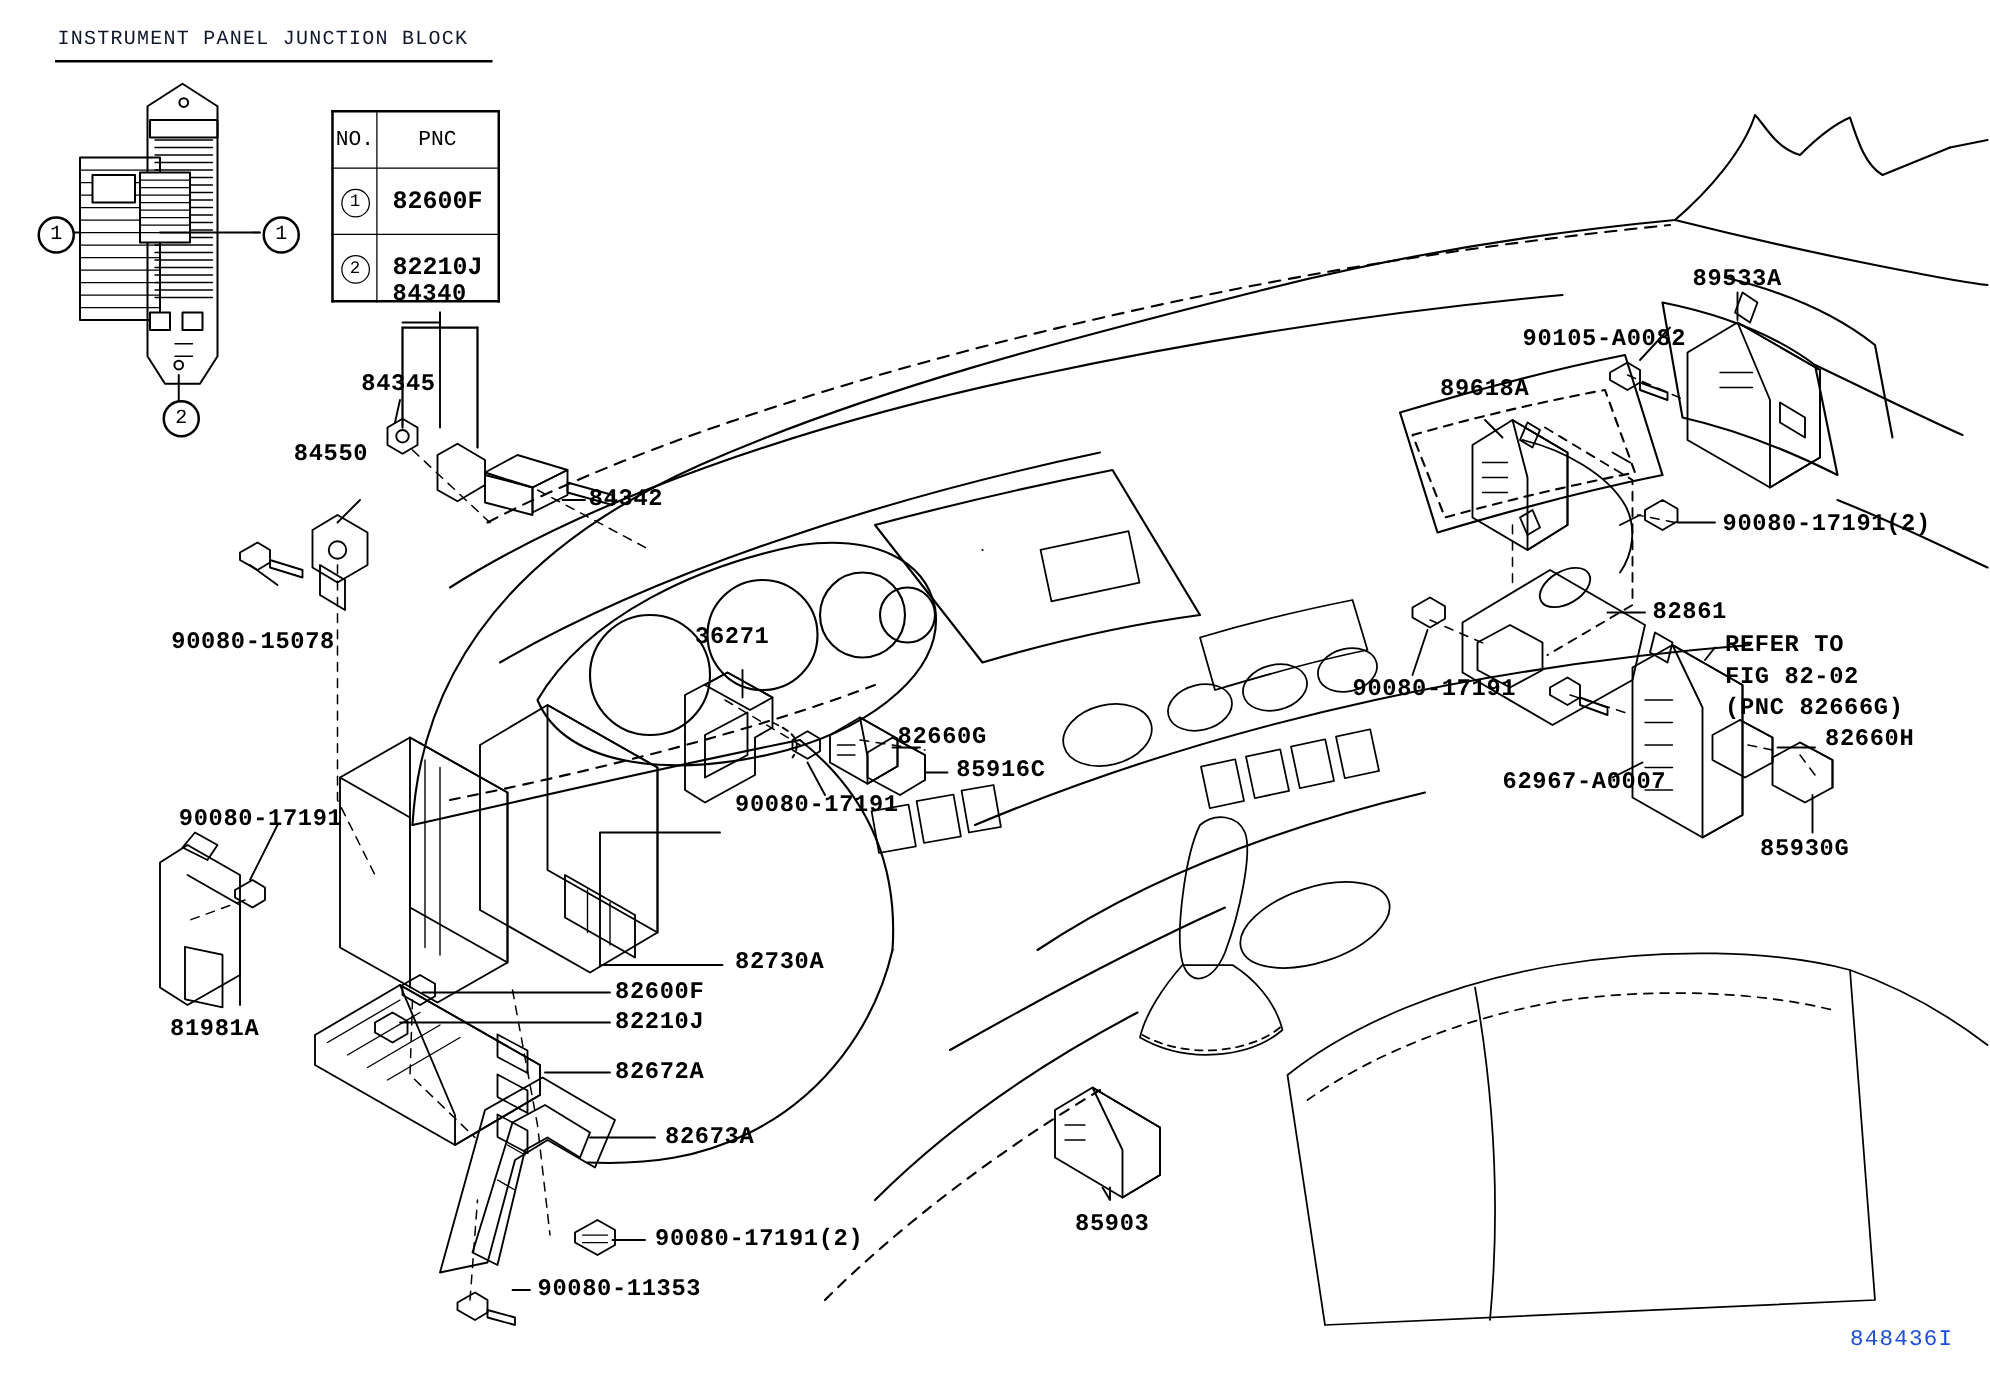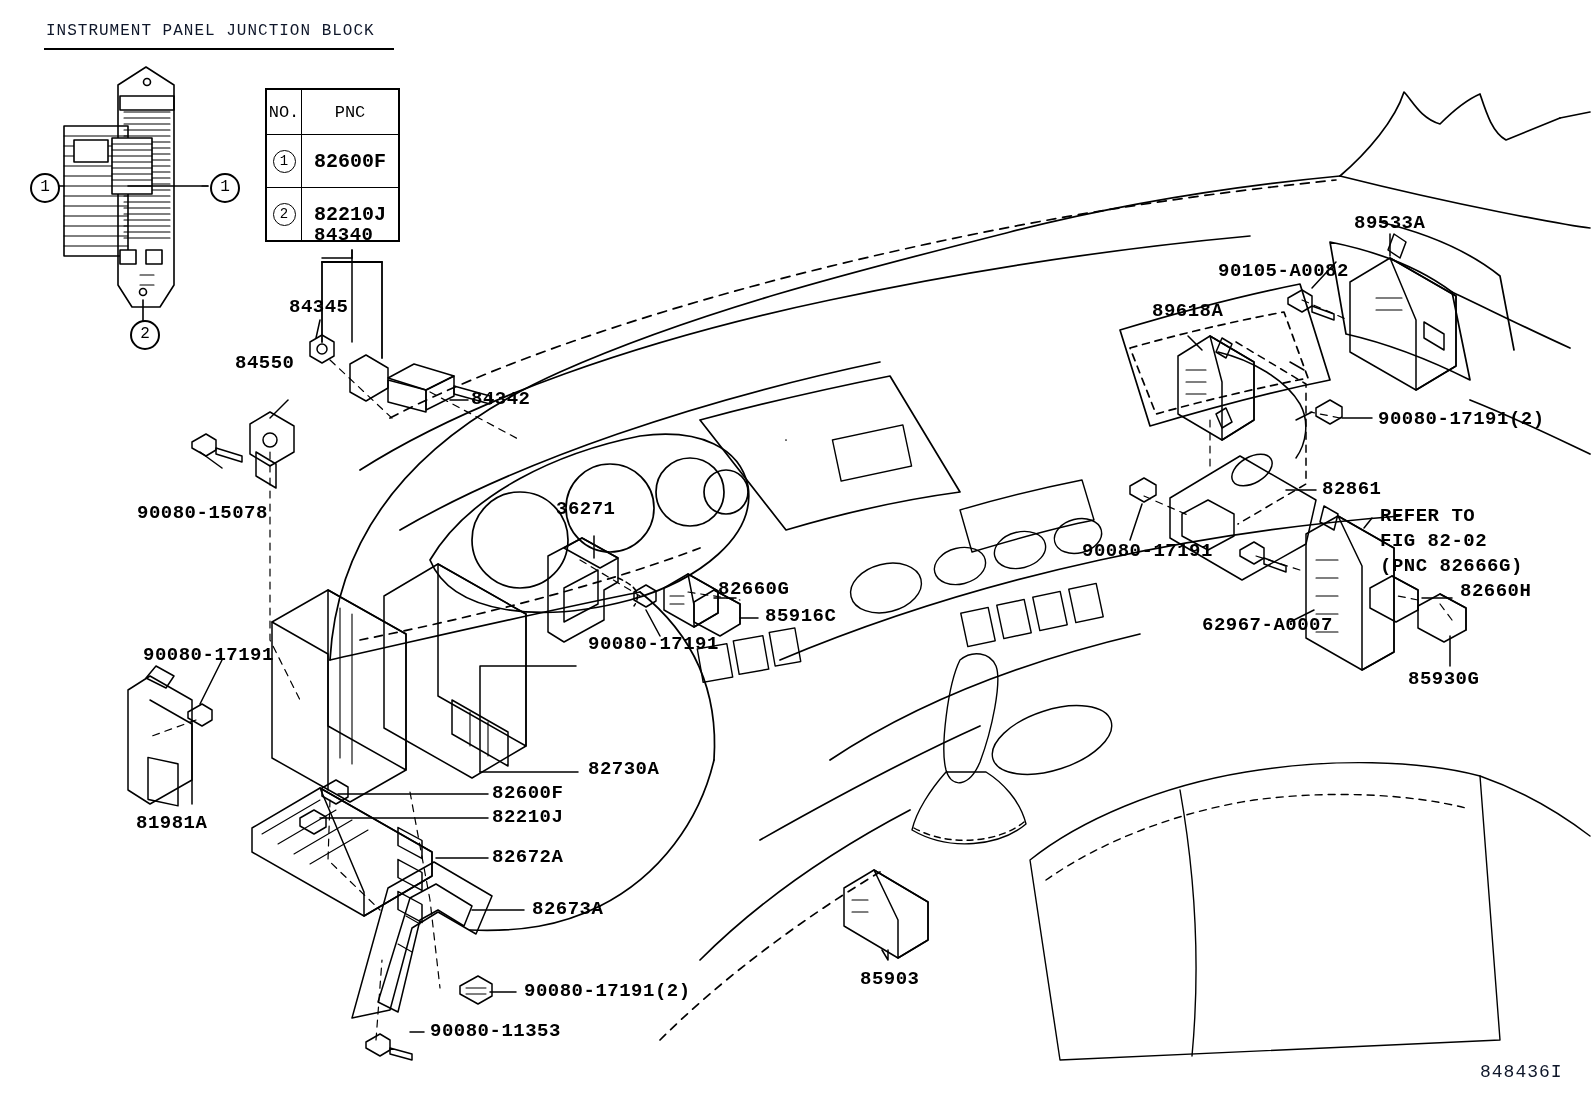--- a/index.html
+++ b/index.html
@@ -41,21 +41,21 @@
     white-space: pre;
   }
   .title-underline {
     position: absolute;
     border-bottom: 2px solid #000;
   }
   .sheetcode {
     position: absolute;
     font-family: "Liberation Mono", monospace;
     font-size: 18px;
-    color: #0f172a;
+    color: #1d4ed8;
     letter-spacing: 1px;
     text-align: center;
   }
   
   .pnc-table {
     position: absolute;
     left: 265px;
     top: 88px;
     width: 135px;
     border: 2px solid #000;

